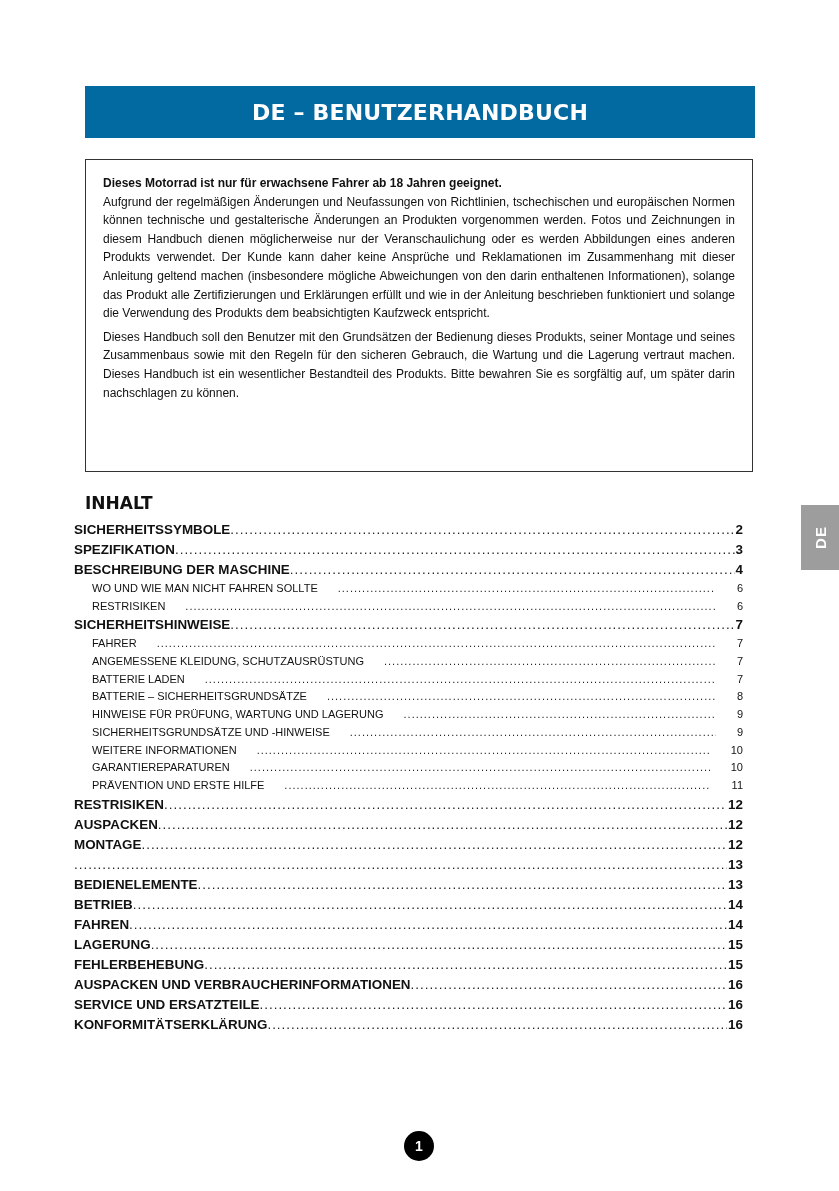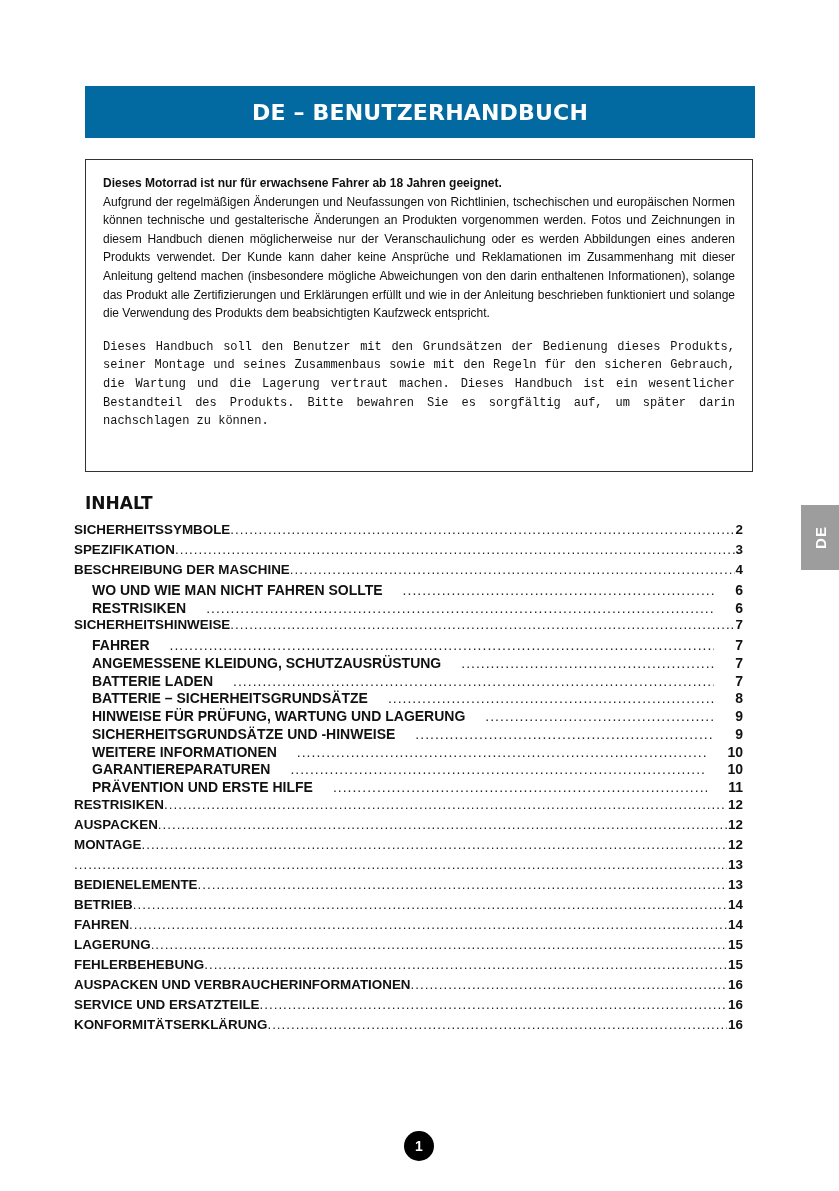--- a/index.html
+++ b/index.html
@@ -2,26 +2,26 @@
 <html><head>
 <meta charset="utf-8">
 <style>
   html, body { margin: 0; padding: 0; background: #ffffff; }
   body { width: 839px; height: 1191px; position: relative; overflow: hidden; font-family: "Liberation Sans", sans-serif; color: #111; }
   .title-bar { position: absolute; left: 85px; top: 86px; width: 670px; height: 52px; background: #0369a1; display: flex; align-items: center; justify-content: center; }
   .title-bar span { color: #fff; font-family: "DejaVu Sans", sans-serif; font-weight: bold; font-size: 22px; letter-spacing: 0.2px; }
   .notice { position: absolute; left: 85px; top: 159px; width: 668px; height: 313px; border: 1px solid #333; box-sizing: border-box; padding: 14px 17px 10px 17px; }
   .notice p { margin: 0; font-size: 12px; line-height: 18.6px; text-align: justify; }
   .notice p.bold { font-weight: bold; }
-  .notice p.gap { margin-top: 15px; font-family: Liberation Mono, monospace; }
+  .notice p.gap { margin-top: 5px; }
   .toc-heading { position: absolute; left: 85px; top: 493px; font-family: "DejaVu Sans", sans-serif; font-weight: bold; font-size: 17px; }
   .toc { position: absolute; left: 74px; top: 522px; width: 669px; }
   .toc-row { display: flex; align-items: baseline; white-space: nowrap; overflow: hidden; }
   .toc-row.main { height: 20px; font-size: 13.4px; font-weight: bold; }
-  .toc-row.sub { height: 17.7px; font-size: 14px; font-weight: bold; padding-left: 18px; gap: 20px; }
+  .toc-row.sub { height: 17.7px; font-size: 11px; font-weight: normal; padding-left: 18px; gap: 20px; }
   .toc-row .label { flex: 0 0 auto; }
   .toc-row .dots { flex: 1 1 auto; overflow: hidden; font-weight: normal; letter-spacing: 1px; color: #222; }
   .toc-row .dots::after { content: "......................................................................................................................................................................................................................................................................................"; }
   .toc-row .page { flex: 0 0 auto; padding-left: 1px; }
   .side-tab { position: absolute; left: 801px; top: 505px; width: 38px; height: 65px; background: #9d9d9d; display: flex; align-items: center; justify-content: center; }
   .side-tab span { color: #fff; font-weight: bold; font-size: 15px; transform: rotate(-90deg); display: inline-block; letter-spacing: 1px; }
   .page-num { position: absolute; left: 404px; top: 1131px; width: 30px; height: 30px; border-radius: 50%; background: #000; color: #fff; font-weight: bold; font-size: 14px; display: flex; align-items: center; justify-content: center; }
 </style>
 </head>
 <body>

